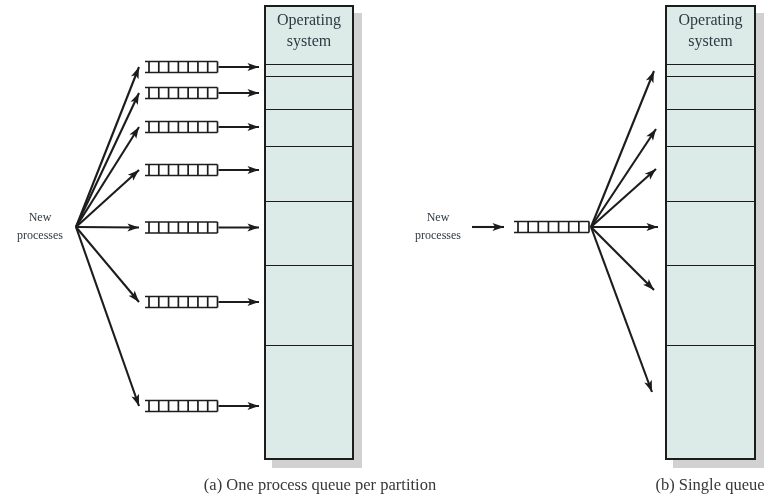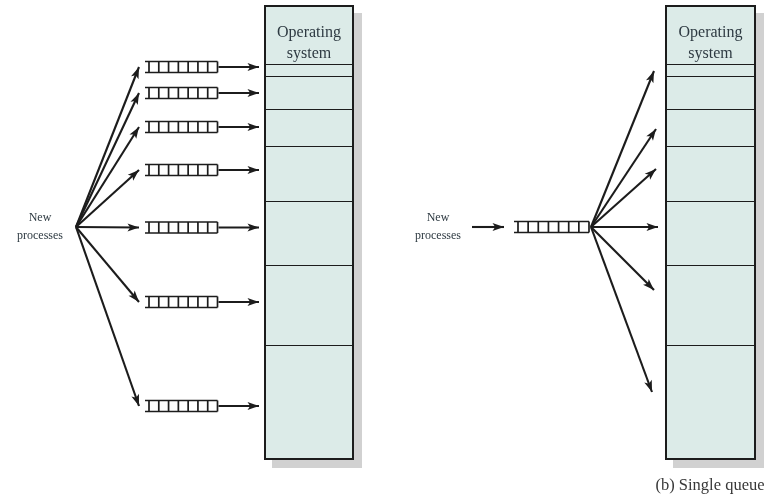--- a/index.html
+++ b/index.html
@@ -23,21 +23,21 @@
     box-shadow: 8px 8px 0 0 #d1d1d1;
     box-sizing: border-box;
     display:flex; flex-direction:column;
   }
   #col-a { left:264px; width:90px; }
   #col-b { left:665px; width:91px; }
   .os {
     height:57px; box-sizing:border-box;
     text-align:center; white-space:pre-line;
     font-size:16px; line-height:21px;
-    padding-top:14px;
+    padding-top:2px;
     color:#2e3a42;
   }
   .part {
     box-sizing:border-box;
     border-top:1.8px solid #1c1c1c;
   }
 
   .newlabel {
     position:absolute; width:68px;
     text-align:center; white-space:pre-line;
@@ -119,16 +119,17 @@
 system</div>
   <div class="part" style="height: 12px;"></div>
       <div class="part" style="height: 33px;"></div>
       <div class="part" style="height: 37px;"></div>
       <div class="part" style="height: 55px;"></div>
       <div class="part" style="height: 64px;"></div>
       <div class="part" style="height: 80px;"></div>
       <div class="part" style="flex: 1 1 0%;"></div>
     </div>
 
+  <div class="caption" id="cap-a">(a) One process queue per partition</div>
 
   <div class="caption" id="cap-b">(b) Single queue</div>
 
 </div>
 
 </body></html>

